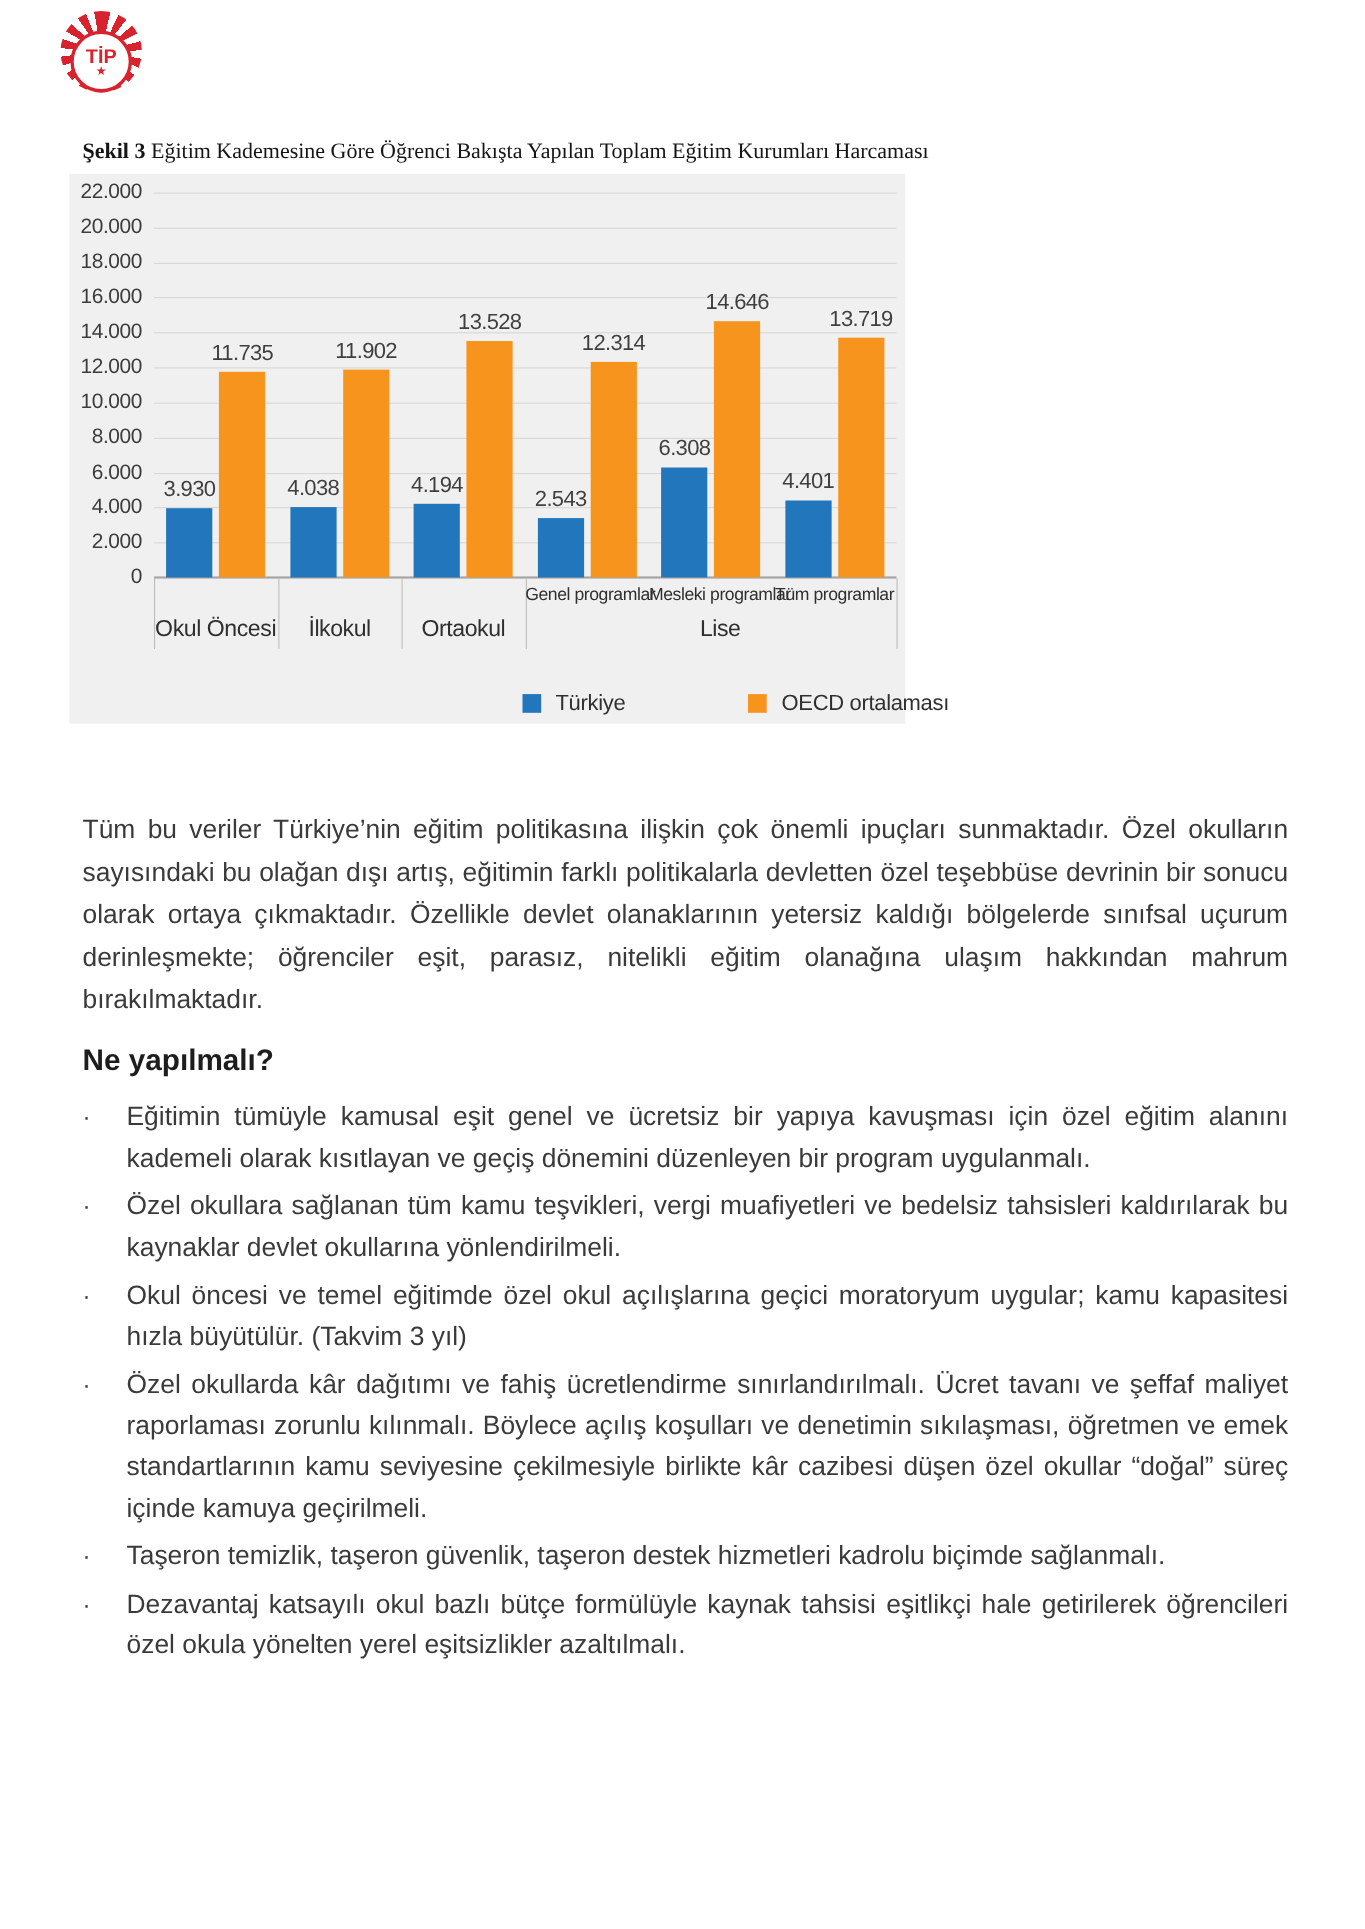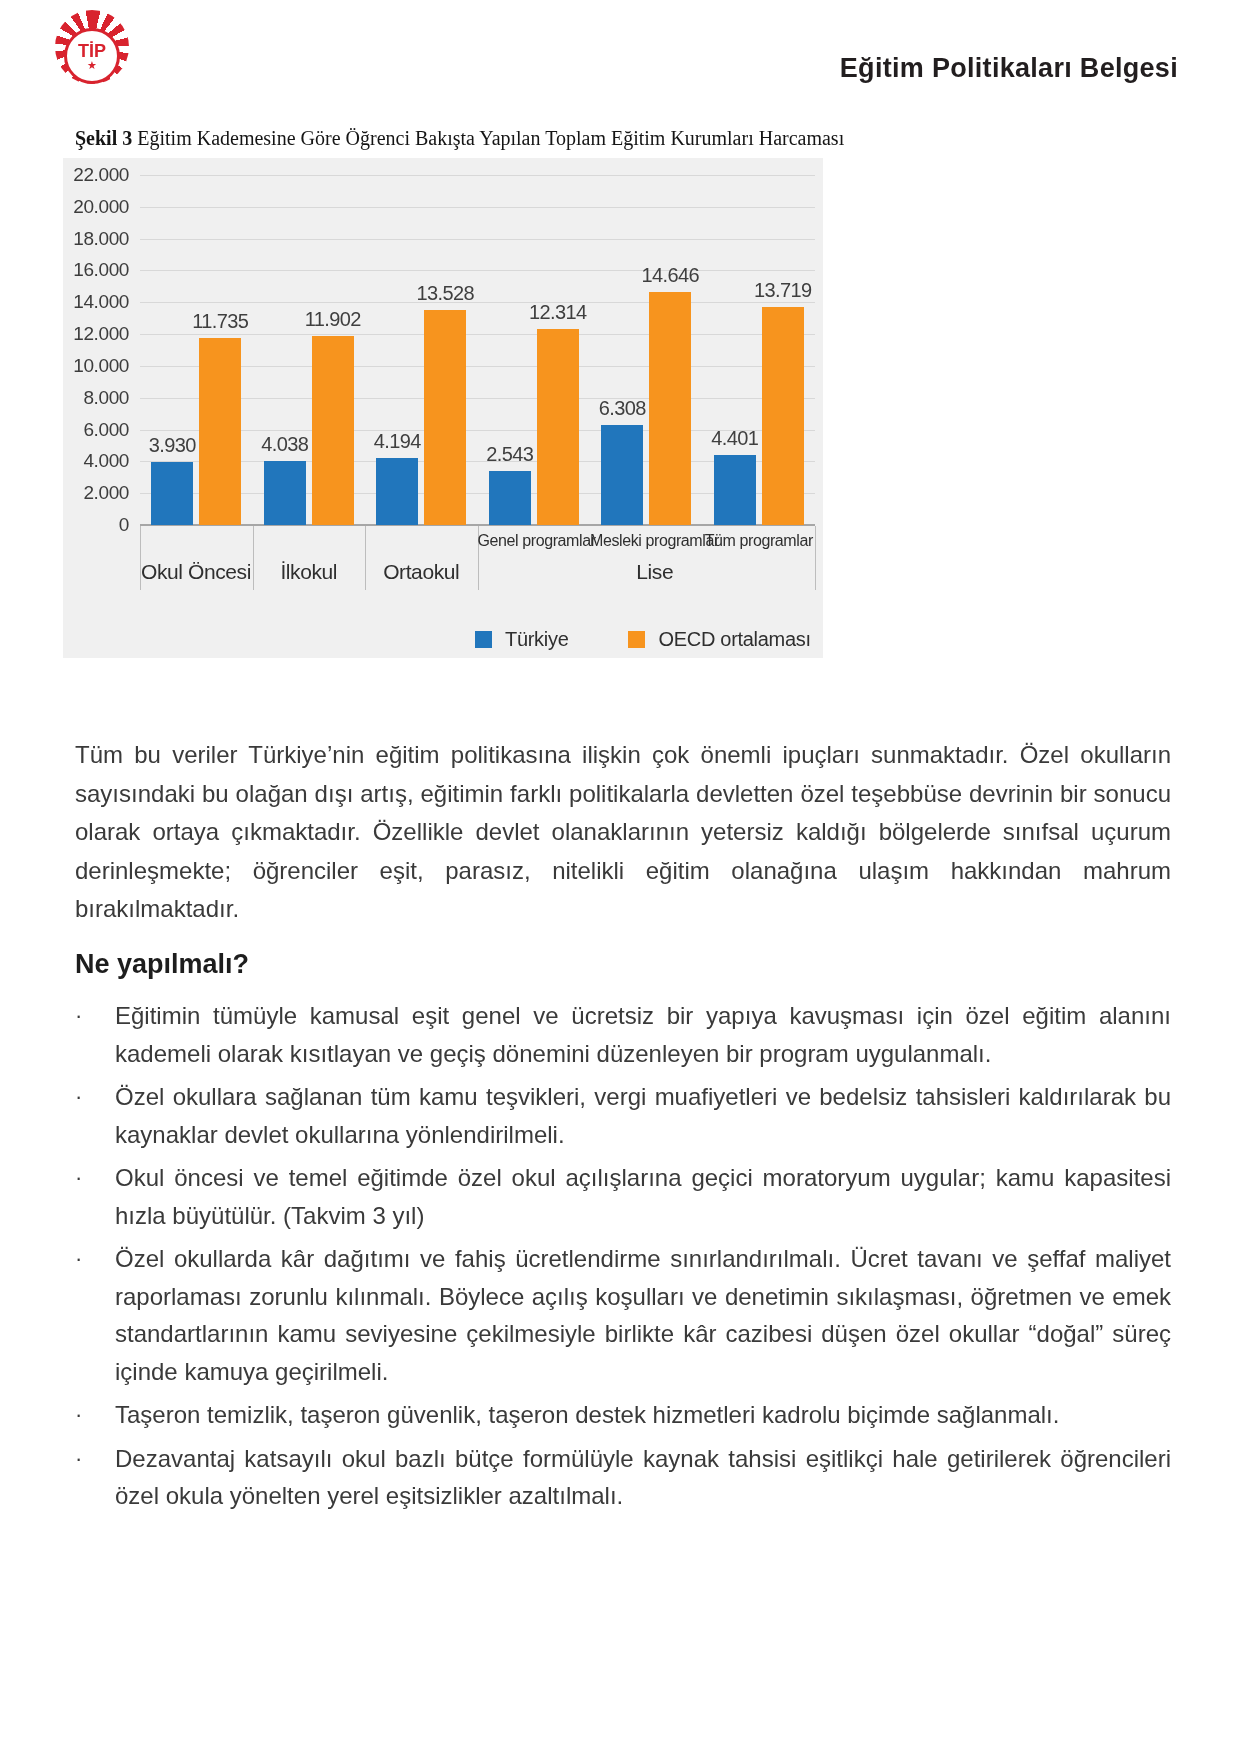--- a/index.html
+++ b/index.html
@@ -34,21 +34,21 @@
   .axis-line { position:absolute; left:0; width:675px; height:2px; background:#A6A6A6; }
   .bar { position:absolute; bottom:0; width:42px; }
   .bar-label { position:absolute; width:110px; text-align:center; font-size:20px; color:#3F3F3F;
                letter-spacing:-0.6px; white-space:nowrap; }
   .cat-axis { position:absolute; left:77px; top:368px; width:675px; height:80px; }
   .cat-divider { position:absolute; top:0; width:1px; height:64px; background:#BDBDBD; }
   .cat-sub { position:absolute; top:6px; font-size:16px; color:#2F2F2F; text-align:center;
              letter-spacing:-0.4px; white-space:nowrap; }
   .cat-top { position:absolute; top:34px; font-size:21px; color:#2F2F2F; text-align:center;
              letter-spacing:-0.4px; }
-  .legend { position:absolute; left:412px; top:470px; display:flex; gap:60px; align-items:center; }
+  .legend { position:absolute; left:412px; top:470px; display:flex; gap:112px; align-items:center; }
   .legend-item { display:flex; align-items:center; gap:13px; font-size:20px; color:#2F2F2F;
                  letter-spacing:-0.3px; white-space:nowrap; }
   .legend-swatch { width:17px; height:17px; flex:none; }
 
   
   .source { position:absolute; left:75px; top:687px; font-family:"Liberation Serif", serif;
             font-size:20px; color:#121212; }
   .source b { font-weight:bold; }
   .source i { font-style:italic; }
 
@@ -70,21 +70,20 @@
 <div class="page">
 
   <div class="logo">
     <div class="logo-ring">
       <div class="logo-inner">
         <span class="logo-text">TİP</span>
         <span class="logo-star">★</span>
       </div>
     </div>
   </div>
-  <div class="header-title">Eğitim Politikaları Belgesi</div>
 
   <div class="fig-caption">
     <b>Şekil 3</b><span> Eğitim Kademesine Göre Öğrenci Bakışta Yapılan Toplam Eğitim Kurumları Harcaması</span>
   </div>
 
   <div class="chart-box">
     <div class="y-axis">
         <div class="y-label" style="top: 339px;">0</div>
         <div class="y-label" style="top: 307.182px;">2.000</div>
         <div class="y-label" style="top: 275.364px;">4.000</div>

